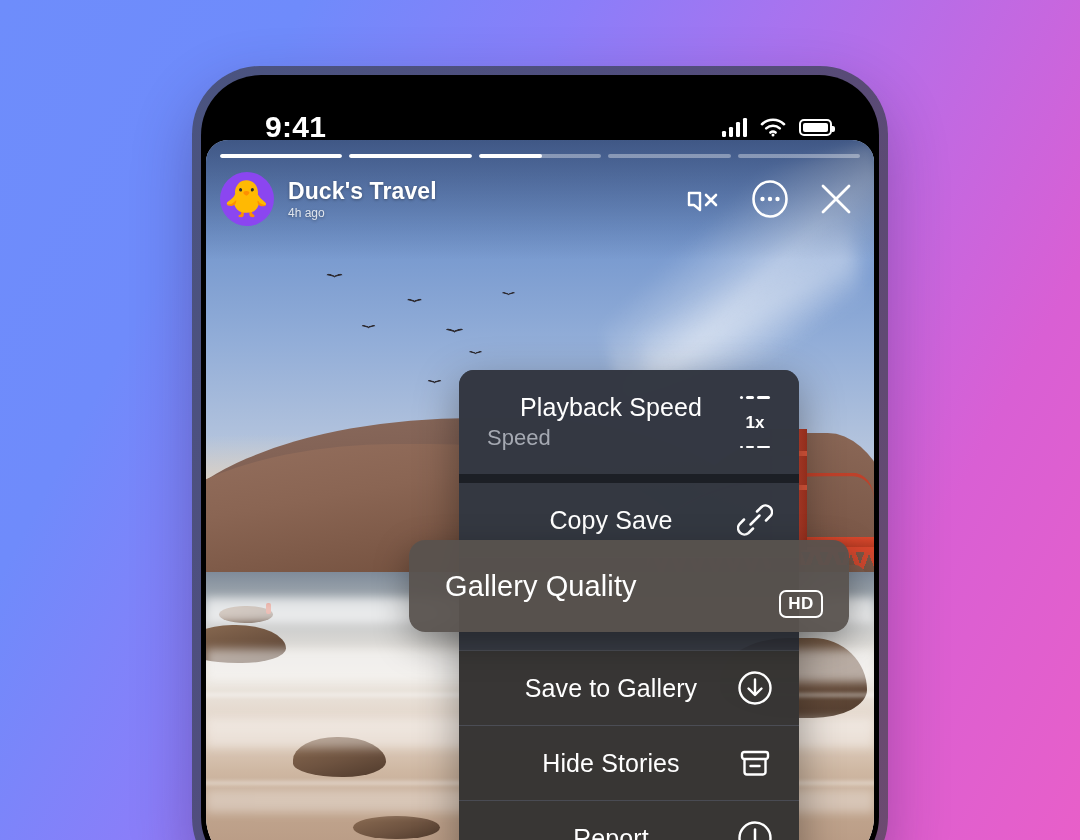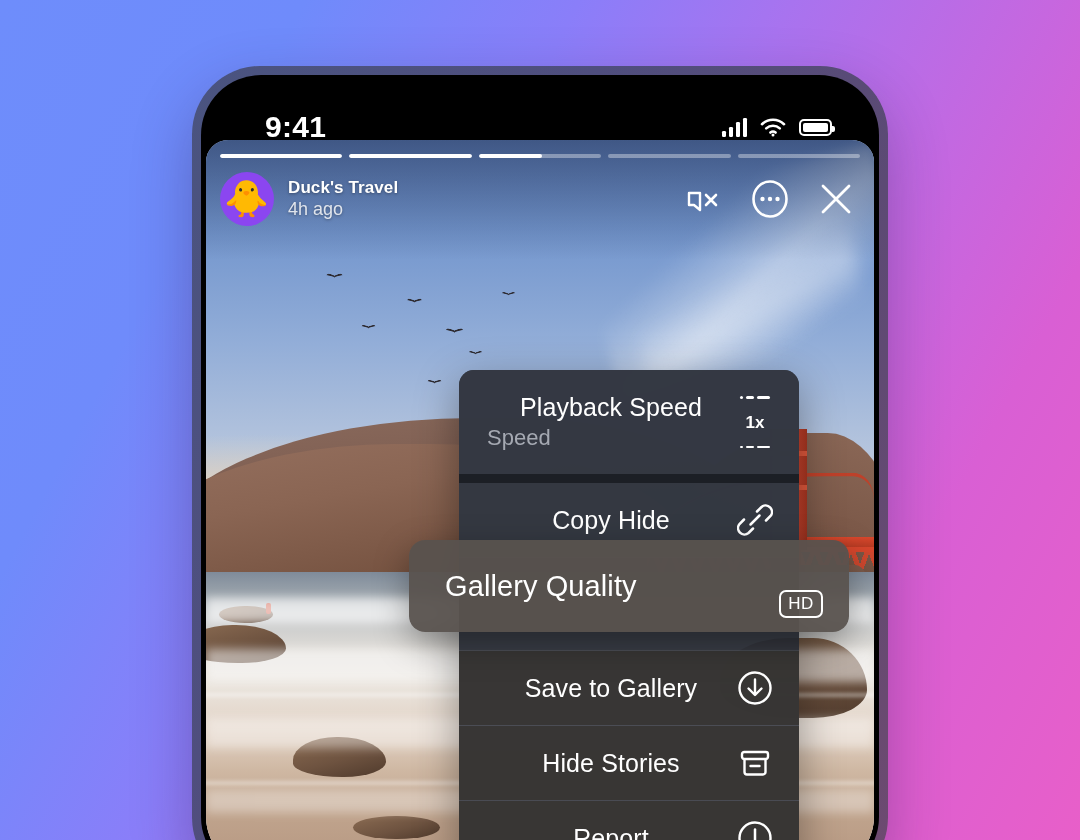--- a/index.html
+++ b/index.html
@@ -259,25 +259,25 @@
   }
   .avatar {
     width:54px; height:54px; border-radius:50%;
     background:#8b46f0;
     display:flex; align-items:center; justify-content:center;
     font-size:36px; line-height:1; flex:none;
     overflow:hidden;
   }
   .author-block { margin-left:14px; flex:1; min-width:0; }
   .author-name {
-    color:#fff; font-size:17px; font-weight:700; letter-spacing:.1px;
+    color:#fff; font-size:23px; font-weight:700; letter-spacing:.1px;
     text-shadow:0 1px 3px rgba(0,0,0,.35);
   }
   .author-time {
-    color:rgba(255,255,255,.82); font-size:18px; margin-top:1px;
+    color:rgba(255,255,255,.82); font-size:12px; margin-top:1px;
     text-shadow:0 1px 3px rgba(0,0,0,.35);
   }
   .header-actions { display:flex; align-items:center; gap:26px; }
   .hdr-btn {
     width:40px; height:40px; color:#fff;
     display:flex; align-items:center; justify-content:center;
     cursor:pointer;
   }
 
   
@@ -329,21 +329,21 @@
     padding:0 26px 0 36px;
     color:#fff; z-index:25;
     box-shadow: 0 12px 34px rgba(0,0,0,.34);
     cursor:pointer;
   }
   .highlight-row .hl-label {
     flex:1; font-size:29px; letter-spacing:.1px;
   }
   .hd-badge {
     border:2.6px solid #fff; border-radius:7px;
-    font-size:17px; font-weight:400; letter-spacing:.6px;
+    font-size:17px; font-weight:700; letter-spacing:.6px;
     padding:3px 7px 4px; line-height:1;margin-top:36px;
   }
 
   .speed-icon { display:flex; flex-direction:column; align-items:center; gap:15px; }
   .speed-icon .dash-row { display:flex; gap:3px; align-items:center; }
   .speed-icon .dash-row i { height:2.6px; background:#fff; border-radius:1.5px; display:block; }
   .speed-icon .d-a { width:3px; }
   .speed-icon .d-b { width:8px; }
   .speed-icon .d-c { width:13px; }
   .speed-icon .num { font-size:17px; font-weight:600; line-height:1; }
@@ -473,21 +473,21 @@
                     <i class="d-b"></i>
                     <i class="d-c"></i>
                   </div>
             </div>
           </div>
         </div>
 
         <div class="menu-divider-thick"></div>
 
         <div class="menu-item dark-sec">
-          <div class="mi-label mi-text">Copy Hide</div>
+          <div class="mi-label mi-text">Copy Save</div>
           <div class="mi-icon">
             <svg width="36" height="36" viewBox="0 0 36 36" fill="none">
               <path d="M20 9.5 L24.5 5 a6.4 6.4 0 0 1 9 9 L29 18.5" stroke="#fff" stroke-width="2.5" stroke-linecap="round"></path>
               <path d="M16 26.5 L11.5 31 a6.4 6.4 0 0 1 -9 -9 L7 17.5" stroke="#fff" stroke-width="2.5" stroke-linecap="round"></path>
               <path d="M13.5 22.5 L22.5 13.5" stroke="#fff" stroke-width="2.5" stroke-linecap="round"></path>
             </svg>
           </div>
         </div>
 
         <div class="menu-sep"></div>

